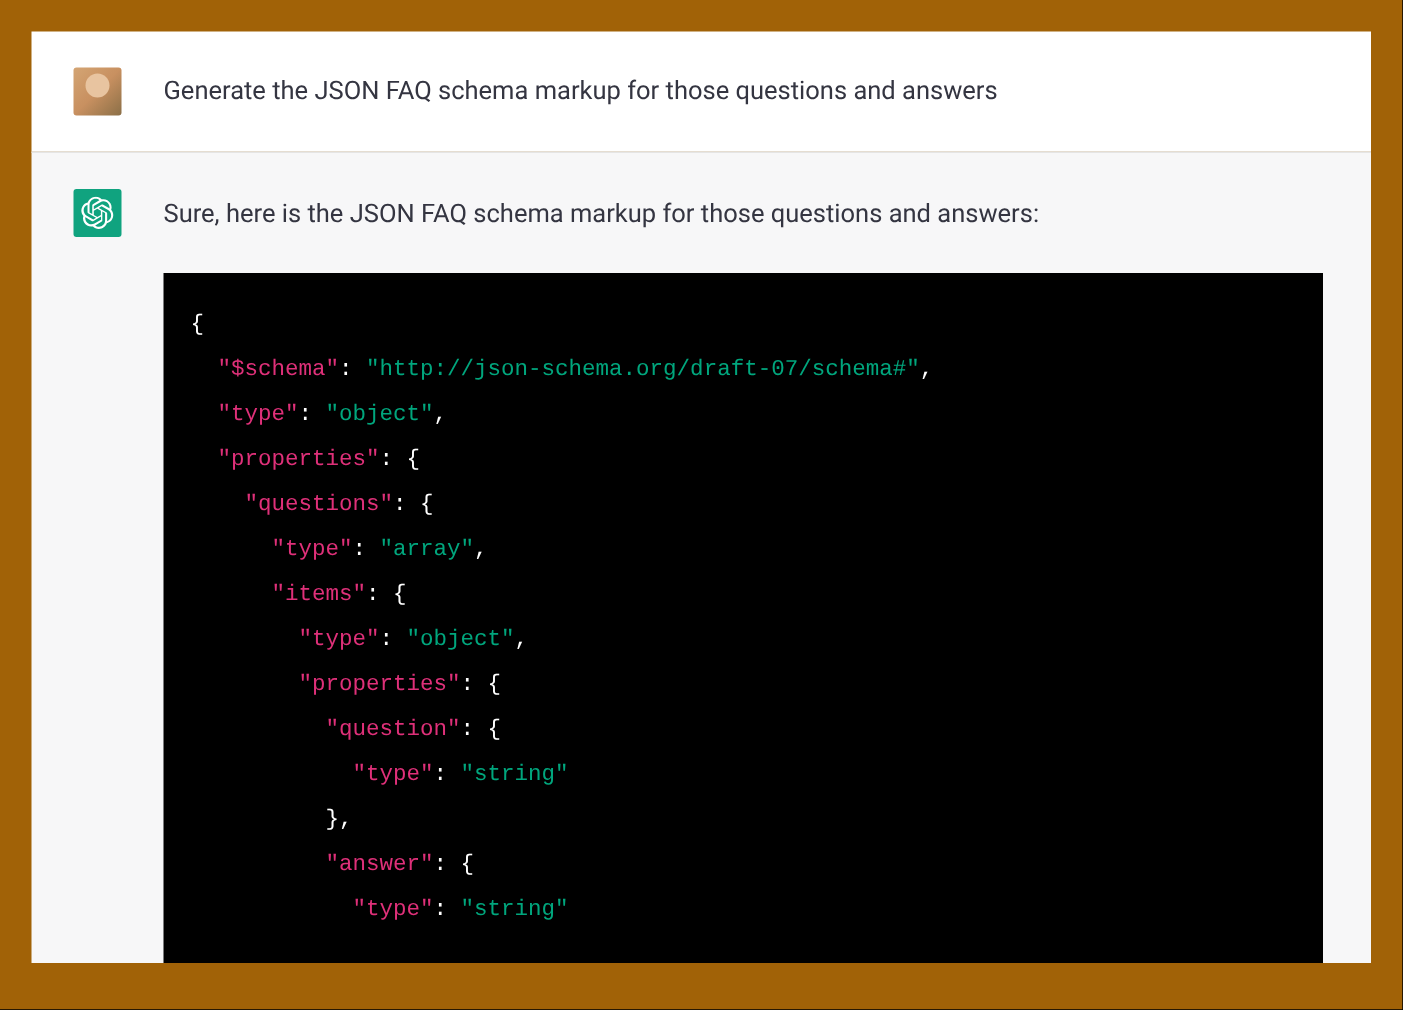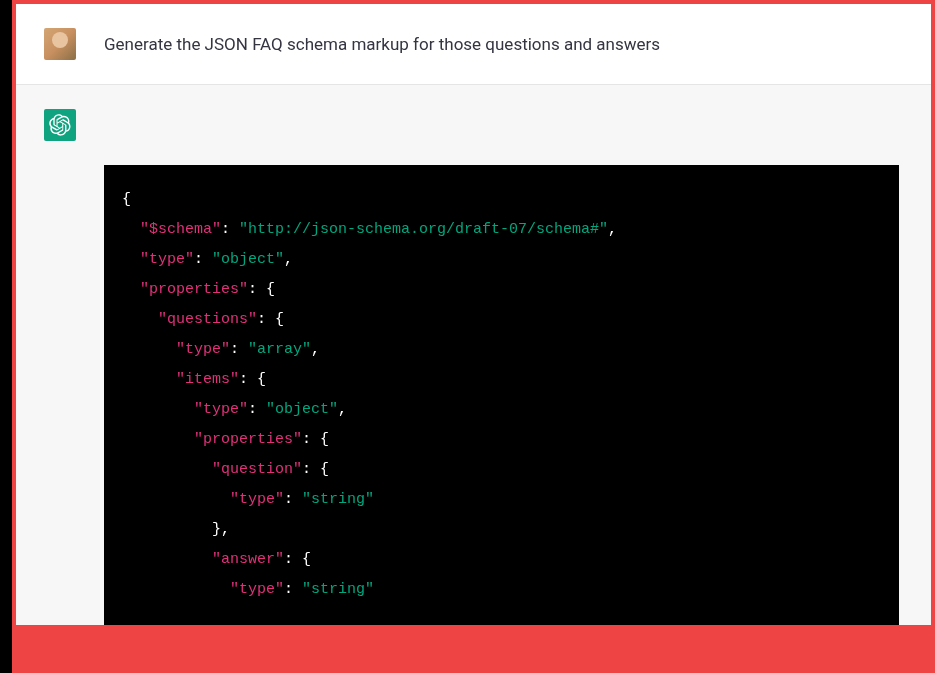--- a/index.html
+++ b/index.html
@@ -8,24 +8,23 @@
       box-sizing: border-box;
     }
     body {
       font-family: -apple-system, BlinkMacSystemFont, "Segoe UI", Roboto, Helvetica, Arial, sans-serif;
       background: #000;
       width: 935px;
       height: 673px;
       overflow: hidden;
     }
     .container {
-      background: #ef4444;
-      padding: 4px;
+      background: #a16207;
+      padding: 21px;
       height: 100%;
-      margin-left: 12px;
     }
     .user-section {
       background: #ffffff;
       padding: 24px 28px;
       display: flex;
       align-items: flex-start;
       gap: 28px;
     }
     .avatar {
       width: 32px;
@@ -142,20 +141,21 @@
     <div class="user-text">Generate the JSON FAQ schema markup for those questions and answers</div>
   </div>
 
   <div class="assistant-section">
     <div class="assistant-header">
       <div class="assistant-avatar">
         <svg viewBox="0 0 41 41" fill="none">
           <path d="M37.5 16.5c.9-2.7.6-5.7-.9-8.1-2.2-3.8-6.6-5.8-10.9-4.9C23.8 1.4 21 .2 18.1.4c-4.4.2-8.2 3-9.7 7.1-2.8.6-5.2 2.3-6.6 4.8-2.2 3.8-1.7 8.6 1.2 11.9-.9 2.7-.6 5.7.9 8.1 2.2 3.8 6.6 5.8 10.9 4.9 1.9 2.1 4.7 3.3 7.6 3.1 4.4-.2 8.2-3 9.7-7.1 2.8-.6 5.2-2.3 6.6-4.8 2.2-3.8 1.7-8.6-1.2-11.9zM22.4 37.7c-1.8.1-3.5-.5-4.9-1.7l.2-.1 8.1-4.7c.4-.2.7-.7.7-1.1V18.6l3.4 2v9.3c0 4.2-3.3 7.6-7.5 7.8zM6.3 30.8c-.9-1.5-1.2-3.3-.9-5l.2.1 8.1 4.7c.4.2.9.2 1.3 0l9.9-5.7v4l-8.2 4.7c-3.6 2.1-8.3.9-10.4-2.8zM4.2 13.4c.9-1.5 2.3-2.7 3.9-3.3v9.6c0 .5.3.9.7 1.1l9.9 5.7-3.4 2-8.1-4.7c-3.7-2.1-4.9-6.8-3-10.4zm27.8 6.5l-9.9-5.7 3.4-2 8.1 4.7c3.6 2.1 4.9 6.7 2.8 10.4-.9 1.5-2.3 2.7-3.9 3.3v-9.6c0-.5-.3-.9-.5-1.1zm3.4-5.1l-.2-.1-8.1-4.7c-.4-.2-.9-.2-1.3 0l-9.9 5.7v-4l8.2-4.7c3.6-2.1 8.3-.8 10.4 2.8.8 1.5 1.1 3.2.9 5zm-21.4 7l-3.4-2v-9.3c0-4.2 3.4-7.6 7.6-7.6 1.8 0 3.5.6 4.8 1.8l-.2.1-8.1 4.7c-.4.2-.7.7-.7 1.1v11.2zm1.9-4l4.4-2.5 4.4 2.5v5.1l-4.4 2.5-4.4-2.5v-5.1z" fill="#fff"></path>
         </svg>
       </div>
+      <div class="assistant-text">Sure, here is the JSON FAQ schema markup for those questions and answers:</div>
     </div>
 
     <div class="code-wrapper">
       <div class="code-body">
 <div class="code-line"><span class="punct">{</span></div>
 <div class="code-line">  <span class="key">"$schema"</span><span class="punct">: </span><span class="string">"http://json-schema.org/draft-07/schema#"</span><span class="punct">,</span></div>
 <div class="code-line">  <span class="key">"type"</span><span class="punct">: </span><span class="string">"object"</span><span class="punct">,</span></div>
 <div class="code-line">  <span class="key">"properties"</span><span class="punct">: {</span></div>
 <div class="code-line">    <span class="key">"questions"</span><span class="punct">: {</span></div>
 <div class="code-line">      <span class="key">"type"</span><span class="punct">: </span><span class="string">"array"</span><span class="punct">,</span></div>

